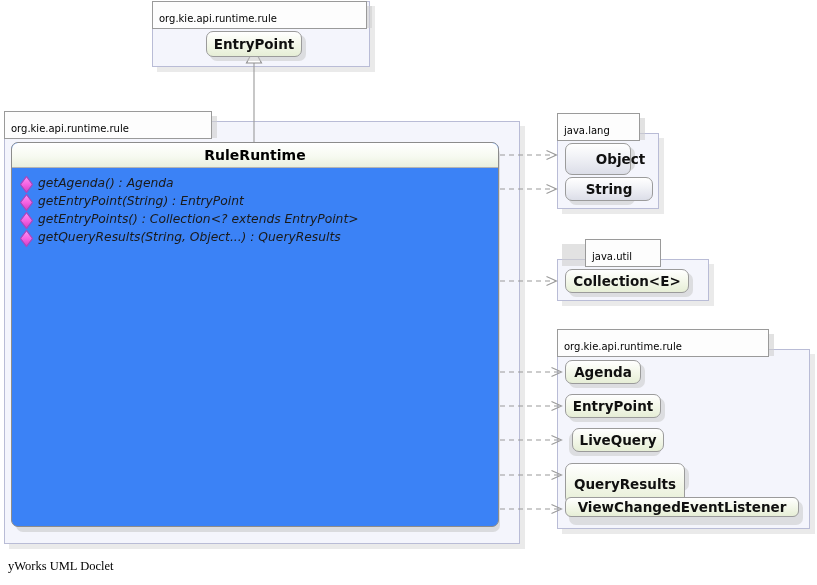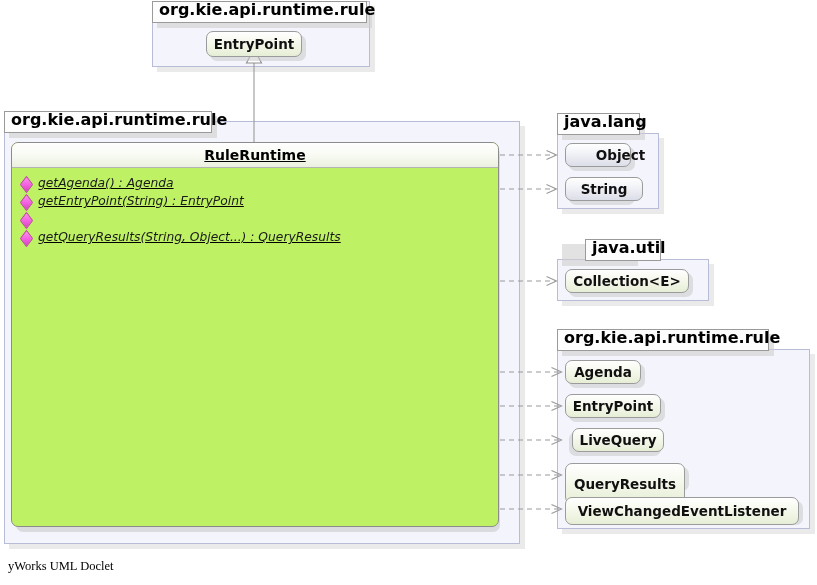--- a/index.html
+++ b/index.html
@@ -35,25 +35,25 @@
     position: absolute;
     background: #f4f5fc;
     border: 1px solid #b9bcd6;
     box-sizing: border-box;
   }
   .pkg-tab {
     position: absolute;
     background: #fdfdfd;
     border: 1px solid #9a9a9a;
     box-sizing: border-box;
-    font-weight: bold;
-    font-size: 16px;
+    font-weight: normal;
+    font-size: 10px;
     color: #000000;
     line-height: 1;
-    padding: 0 7px 4px 6px;
+    padding: 12px 7px 4px 6px;
     white-space: nowrap;
     z-index: 3;
   }
   .pkg-tab-shadow {
     position: absolute;
     background: #cfcfcf;
     opacity: .6;
     z-index: 2;
   }
 
@@ -85,24 +85,23 @@
   .cls {
     background: linear-gradient(to bottom, #ffffff 0%, #f2f3f7 40%, #dcdee8 100%);
   }
 
   
   .node {
     position: absolute;
     box-sizing: border-box;
     border: 1px solid #8c8c8c;
     border-radius: 7px;
-    background: #bef264;
+    background: #3b82f6;
     z-index: 4;
     overflow: hidden;
-    text-decoration: underline;
   }
   .node-shadow {
     position: absolute;
     border-radius: 7px;
     background: #c4c4c4;
     opacity: .55;
     z-index: 3;
   }
   .node-header {
     height: 25px;
@@ -215,41 +214,42 @@
         <div class="member">
           <span class="mark"></span>
           <span class="member-text">getAgenda() : Agenda</span>
         </div>
         <div class="member">
           <span class="mark"></span>
           <span class="member-text">getEntryPoint(String) : EntryPoint</span>
         </div>
         <div class="member">
           <span class="mark"></span>
+          <span class="member-text">getEntryPoints() : Collection&lt;? extends EntryPoint&gt;</span>
         </div>
         <div class="member">
           <span class="mark"></span>
           <span class="member-text">getQueryResults(String, Object...) : QueryResults</span>
         </div>
 
       </div>
     </div>
   </div>
 
   <div class="pkg">
     <div class="pkg-shadow" style="left:562px; top:138px; width:102px; height:76px;"></div>
     <div class="pkg-body" style="left:557px; top:133px; width:102px; height:76px;"></div>
     <div class="pkg-tab-shadow" style="left:562px; top:118px; width:83px; height:22px;"></div>
     <div class="pkg-tab" style="left:557px; top:113px; width:83px;">java.lang</div>
 
     <div class="tbox-shadow" style="left:569px; top:147px; width:66px; height:24px;"></div>
-    <div class="tbox cls" style="left:565px; top:143px; width:66px; height:24px;padding-left:45px;">Object</div>
+    <div class="tbox cls" style="left:565px; top:143px; width:66px; height:32px;padding-left:45px;">Object</div>
 
     <div class="tbox-shadow" style="left:569px; top:181px; width:66px; height:24px;"></div>
-    <div class="tbox cls" style="left:565px; top:177px; width:78px; height:24px;">String</div>
+    <div class="tbox cls" style="left:565px; top:177px; width:88px; height:24px;">String</div>
   </div>
 
   <div class="pkg">
     <div class="pkg-shadow" style="left:562px; top:264px; width:152px; height:42px;"></div>
     <div class="pkg-body" style="left:557px; top:259px; width:152px; height:42px;"></div>
     <div class="pkg-tab-shadow" style="left:562px; top:244px; width:76px; height:22px;"></div>
     <div class="pkg-tab" style="left:557px; top:239px; width:76px;margin-left:28px;">java.util</div>
 
     <div class="tbox-shadow" style="left:569px; top:273px; width:124px; height:24px;"></div>
     <div class="tbox iface" style="left:565px; top:269px; width:124px; height:24px;">Collection&lt;E&gt;</div>
@@ -267,18 +267,18 @@
     <div class="tbox-shadow" style="left:569px; top:398px; width:96px; height:24px;"></div>
     <div class="tbox iface" style="left:565px; top:394px; width:96px; height:24px;">EntryPoint</div>
 
     <div class="tbox-shadow" style="left:569px; top:432px; width:92px; height:24px;"></div>
     <div class="tbox iface" style="left:565px; top:428px; width:92px; height:24px;margin-left:7px;">LiveQuery</div>
 
     <div class="tbox-shadow" style="left:569px; top:467px; width:120px; height:24px;"></div>
     <div class="tbox iface" style="left:565px; top:463px; width:120px; height:41px;">QueryResults</div>
 
     <div class="tbox-shadow" style="left:569px; top:501px; width:234px; height:24px;"></div>
-    <div class="tbox iface" style="left:565px; top:497px; width:234px; height:28px;">ViewChangedEventListener</div>
+    <div class="tbox iface" style="left:565px; top:497px; width:234px; height:20px;border-radius:6px;">ViewChangedEventListener</div>
   </div>
 
   <div class="footer">yWorks UML Doclet</div>
 
 </div>
 
 </body></html>

